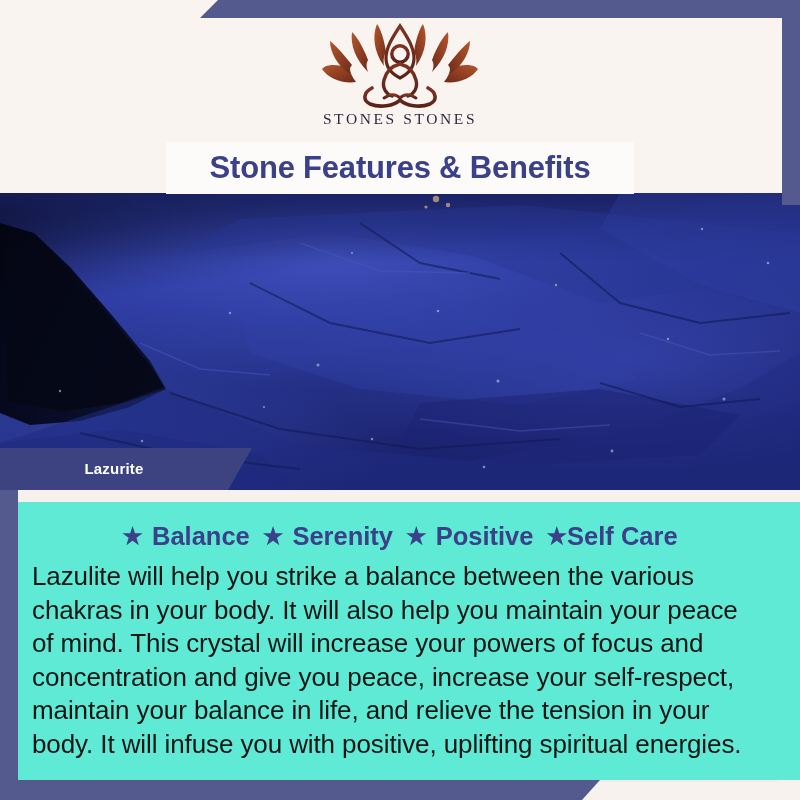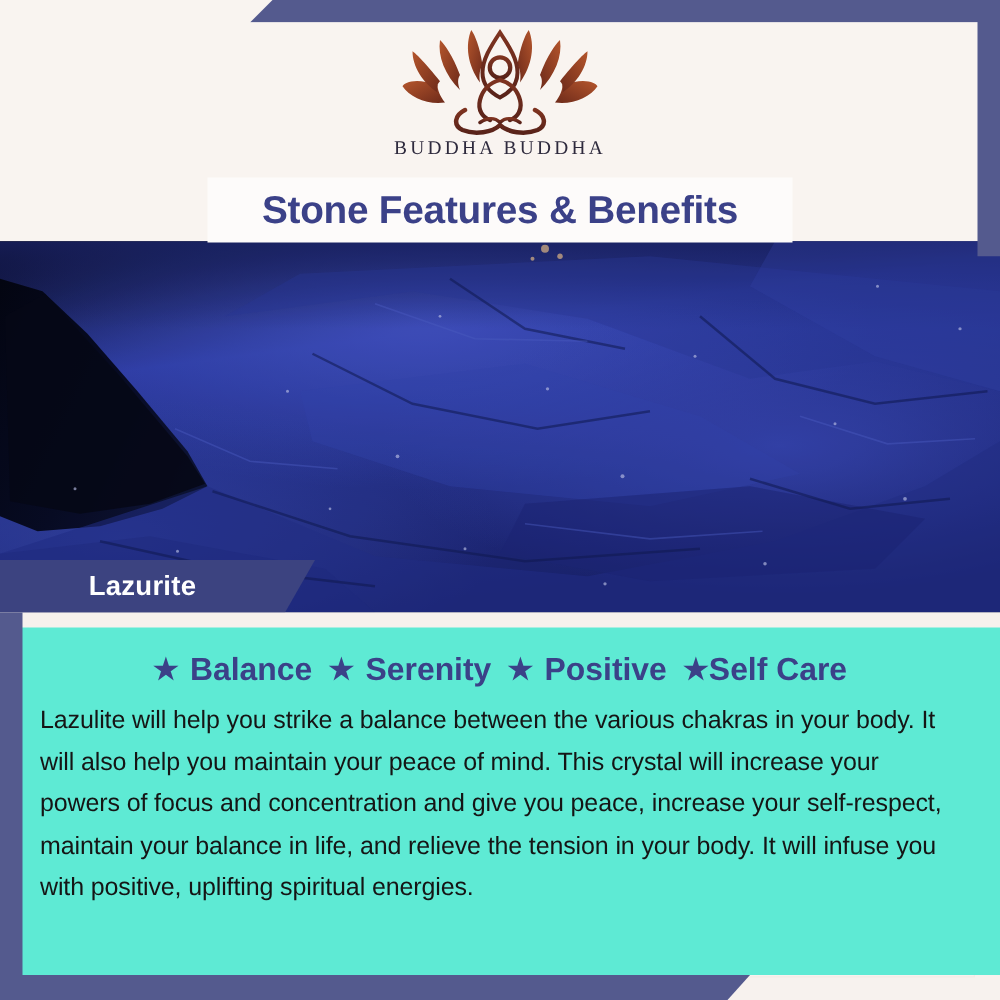--- a/index.html
+++ b/index.html
@@ -128,21 +128,21 @@
     clip-path: polygon(0 0, 252px 0, 228px 42px, 0 42px);
     z-index: 5;
   }
   .stone-tab-label {
     position: absolute;
     left: 0; top: 448px;
     width: 228px; height: 42px;
     line-height: 42px;
     text-align: center;
     color: #ffffff;
-    font-size: 22px;
+    font-size: 15px;
     font-weight: 700;
     letter-spacing: 0.2px;
     z-index: 6;
   }
 
   
   .content-cream {
     position: absolute;
     left: 0; top: 490px;
     width: 800px; height: 12px;
@@ -173,21 +173,21 @@
     font-size: 23px;
     transform: translateY(-1px);
   }
   .kw-gap { display: inline-block; width: 9px; }
   .kw-sep { display: inline-block; width: 13px; }
 
   .body-copy {
     position: absolute;
     left: 32px; top: 58px;
     width: 722px;
-    font-size: 20px;
+    font-size: 26px;
     line-height: 33.5px;
     color: #151515;
     font-weight: 400;
     text-align: left;
     letter-spacing: -0.1px;
   }
 </style>
 </head>
 <body>
 
@@ -226,21 +226,21 @@
         <path d="M88 4 C80 16 74 26 74 36 C74 46 80 52 88 56 C96 52 102 46 102 36 C102 26 96 16 88 4 Z" fill="none" stroke="url(#figG)" stroke-width="3.2"></path>
 
         <circle cx="88" cy="32" r="8.2" fill="none" stroke="url(#figG)" stroke-width="3.4"></circle>
 
         <path d="M88 42 C80 44 74 50 72 58 C70 66 74 72 80 74" fill="none" stroke="url(#figG)" stroke-width="3.4" stroke-linecap="round"></path>
         <path d="M88 42 C96 44 102 50 104 58 C106 66 102 72 96 74" fill="none" stroke="url(#figG)" stroke-width="3.4" stroke-linecap="round"></path>
 
         <path d="M60 66 C52 70 50 78 58 82 C68 86 82 84 88 78 C94 84 108 86 118 82 C126 78 124 70 116 66" fill="none" stroke="url(#figG)" stroke-width="3.6" stroke-linecap="round"></path>
         <path d="M72 76 C78 72 84 72 88 76 C92 72 98 72 104 76" fill="none" stroke="url(#figG)" stroke-width="2.8" stroke-linecap="round"></path>
       </svg>
-      <span class="logo-text">BUDDHA BUDDHA</span>
+      <span class="logo-text">STONES STONES</span>
     </div>
   </div>
 
   <div class="title-band"></div>
   <div class="title-text">Stone Features &amp; Benefits</div>
 
   <div class="photo">
     <svg width="800" height="297" viewBox="0 0 800 297" preserveAspectRatio="none">
       <defs>
         <linearGradient id="rockBase" x1="0" y1="0" x2="0.35" y2="1">

